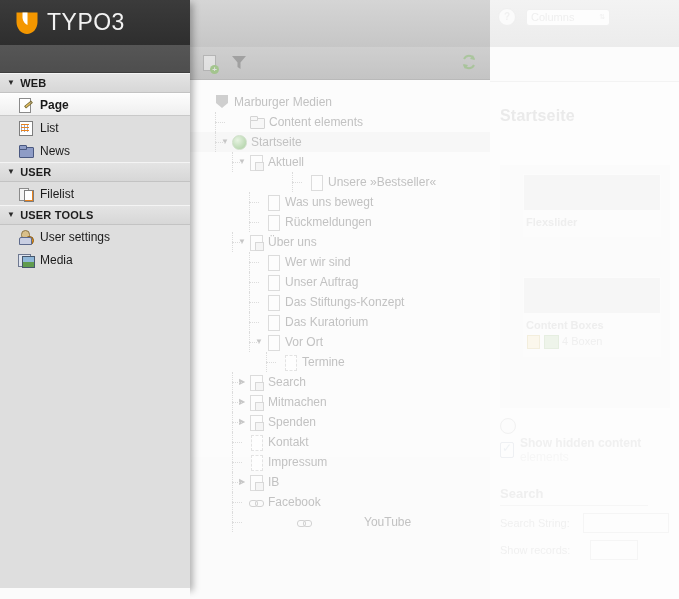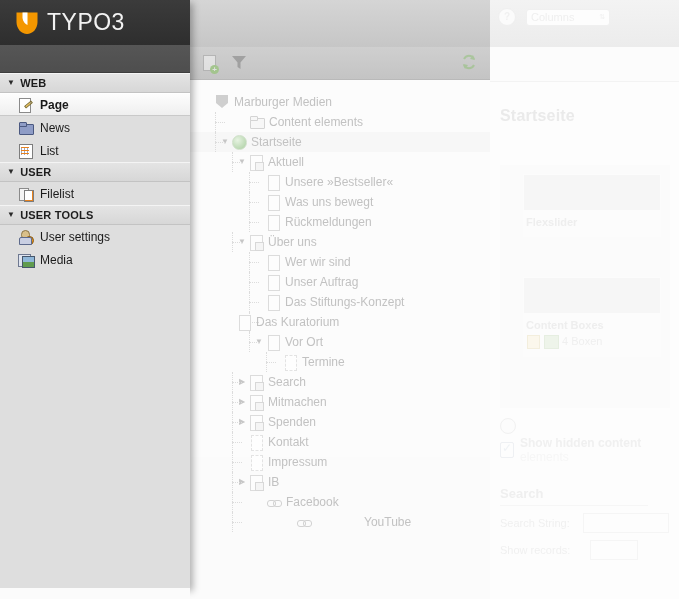--- a/index.html
+++ b/index.html
@@ -425,26 +425,26 @@
     <div class="menu-body" id="menu-body">
         <div class="menu-section-header">
           <span class="caret">▼</span>
           <span>WEB</span>
         </div>
         <div class="menu-item selected">
           <span class="mi-icon ico-page-edit"></span>
           <span class="mi-label">Page</span>
         </div>
         <div class="menu-item">
+          <span class="mi-icon ico-list"></span>
+          <span class="mi-label">List</span>
+        </div>
+        <div class="menu-item">
           <span class="mi-icon ico-folder"></span>
           <span class="mi-label">News</span>
-        </div>
-        <div class="menu-item">
-          <span class="mi-icon ico-list"></span>
-          <span class="mi-label">List</span>
         </div>
         <div class="menu-section-header">
           <span class="caret">▼</span>
           <span>USER</span>
         </div>
         <div class="menu-item">
           <span class="mi-icon ico-filelist"></span>
           <span class="mi-label">Filelist</span>
         </div>
         <div class="menu-section-header">
@@ -506,70 +506,70 @@
           <span class="tree-ico ti-globe"></span>
           <span class="tree-label">Startseite</span>
         </div>
         <div class="tree-row" style="padding-left: 46px;">
           <span class="conn-v" style="left: 42px;"></span>
           <span class="conn-h" style="left: 42px; width: 10px;"></span>
           <span class="tree-toggle">▼</span>
           <span class="tree-ico ti-shortcut"></span>
           <span class="tree-label">Aktuell</span>
         </div>
+        <div class="tree-row" style="padding-left: 63px; margin-left: 43px;">
+          <span class="conn-v" style="left: 59px;"></span>
+          <span class="conn-h" style="left: 59px; width: 10px;"></span>
+          <span class="tree-toggle"></span>
+          <span class="tree-ico ti-doc"></span>
+          <span class="tree-label">Unsere »Bestseller«</span>
+        </div>
         <div class="tree-row" style="padding-left: 63px;">
           <span class="conn-v" style="left: 59px;"></span>
           <span class="conn-h" style="left: 59px; width: 10px;"></span>
           <span class="tree-toggle"></span>
           <span class="tree-ico ti-doc"></span>
-          <span class="tree-label">Unsere »Bestseller«</span>
+          <span class="tree-label">Was uns bewegt</span>
         </div>
         <div class="tree-row" style="padding-left: 63px;">
           <span class="conn-v" style="left: 59px;"></span>
           <span class="conn-h" style="left: 59px; width: 10px;"></span>
           <span class="tree-toggle"></span>
           <span class="tree-ico ti-doc"></span>
-          <span class="tree-label">Was uns bewegt</span>
+          <span class="tree-label">Rückmeldungen</span>
+        </div>
+        <div class="tree-row" style="padding-left: 46px;">
+          <span class="conn-v" style="left: 42px;"></span>
+          <span class="conn-h" style="left: 42px; width: 10px;"></span>
+          <span class="tree-toggle">▼</span>
+          <span class="tree-ico ti-shortcut"></span>
+          <span class="tree-label">Über uns</span>
         </div>
         <div class="tree-row" style="padding-left: 63px;">
           <span class="conn-v" style="left: 59px;"></span>
           <span class="conn-h" style="left: 59px; width: 10px;"></span>
           <span class="tree-toggle"></span>
           <span class="tree-ico ti-doc"></span>
-          <span class="tree-label">Rückmeldungen</span>
-        </div>
-        <div class="tree-row" style="padding-left: 46px;">
-          <span class="conn-v" style="left: 42px;"></span>
-          <span class="conn-h" style="left: 42px; width: 10px;"></span>
-          <span class="tree-toggle">▼</span>
-          <span class="tree-ico ti-shortcut"></span>
-          <span class="tree-label">Über uns</span>
+          <span class="tree-label">Wer wir sind</span>
         </div>
         <div class="tree-row" style="padding-left: 63px;">
           <span class="conn-v" style="left: 59px;"></span>
           <span class="conn-h" style="left: 59px; width: 10px;"></span>
           <span class="tree-toggle"></span>
           <span class="tree-ico ti-doc"></span>
-          <span class="tree-label">Wer wir sind</span>
+          <span class="tree-label">Unser Auftrag</span>
         </div>
         <div class="tree-row" style="padding-left: 63px;">
           <span class="conn-v" style="left: 59px;"></span>
           <span class="conn-h" style="left: 59px; width: 10px;"></span>
           <span class="tree-toggle"></span>
           <span class="tree-ico ti-doc"></span>
-          <span class="tree-label">Unser Auftrag</span>
+          <span class="tree-label">Das Stiftungs-Konzept</span>
         </div>
         <div class="tree-row" style="padding-left: 63px;">
-          <span class="conn-v" style="left: 59px;"></span>
-          <span class="conn-h" style="left: 59px; width: 10px;"></span>
-          <span class="tree-toggle"></span>
-          <span class="tree-ico ti-doc"></span>
-          <span class="tree-label">Das Stiftungs-Konzept</span>
-        </div>
-        <div class="tree-row" style="padding-left: 34px;">
           <span class="conn-v" style="left: 59px;"></span>
           <span class="conn-h" style="left: 59px; width: 10px;"></span>
           <span class="tree-toggle"></span>
           <span class="tree-ico ti-doc"></span>
           <span class="tree-label">Das Kuratorium</span>
         </div>
         <div class="tree-row" style="padding-left: 63px;">
           <span class="conn-v" style="left: 59px;"></span>
           <span class="conn-h" style="left: 59px; width: 10px;"></span>
           <span class="tree-toggle">▼</span>
@@ -618,21 +618,21 @@
           <span class="tree-ico ti-doc-light"></span>
           <span class="tree-label">Impressum</span>
         </div>
         <div class="tree-row" style="padding-left: 46px;">
           <span class="conn-v" style="left: 42px;"></span>
           <span class="conn-h" style="left: 42px; width: 10px;"></span>
           <span class="tree-toggle">▶</span>
           <span class="tree-ico ti-shortcut"></span>
           <span class="tree-label">IB</span>
         </div>
-        <div class="tree-row" style="padding-left: 64px;">
+        <div class="tree-row" style="padding-left: 46px;">
           <span class="conn-v" style="left: 42px;"></span>
           <span class="conn-h" style="left: 42px; width: 10px;"></span>
           <span class="tree-toggle"></span>
           <span class="tree-ico ti-link"></span>
           <span class="tree-label">Facebook</span>
         </div>
         <div class="tree-row" style="padding-left: 46px; gap: 48px;">
           <span class="conn-v" style="left: 42px;"></span>
           <span class="conn-h" style="left: 42px; width: 10px;"></span>
           <span class="tree-toggle"></span>

